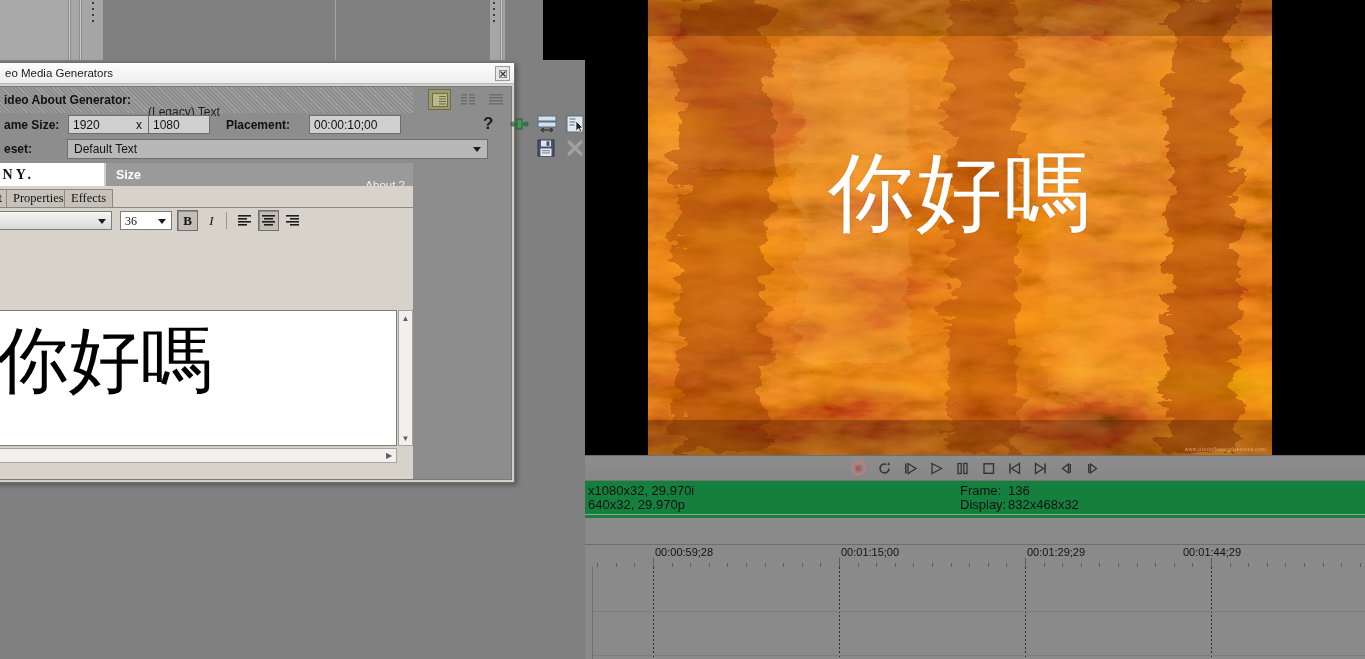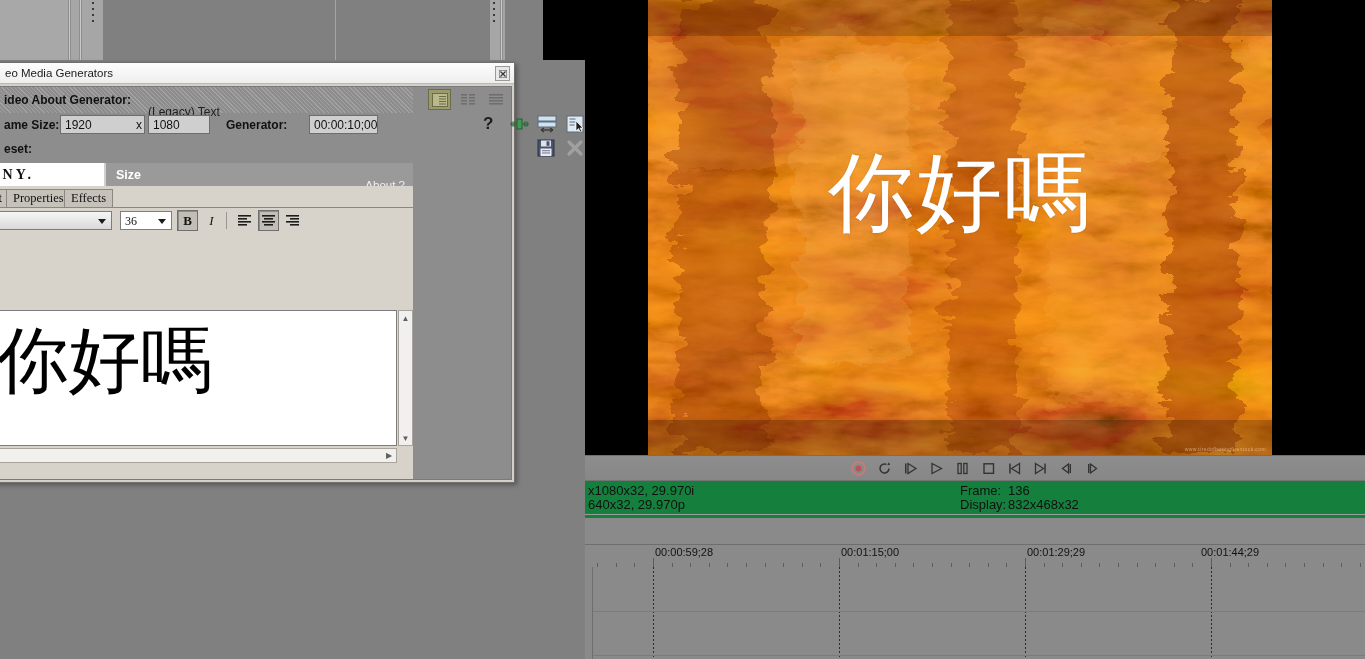--- a/index.html
+++ b/index.html
@@ -345,21 +345,21 @@
           <div class="tick min" style="left: 774.8px;"></div>
           <div class="tick maj" style="left: 68px;"></div>
           <div class="tick maj" style="left: 254px;"></div>
           <div class="tick maj" style="left: 440px;"></div>
           <div class="tick maj" style="left: 626px;"></div>
         </div>
       <div id="ruler-labels">
           <div class="tl-time" style="left: 70px;">00:00:59;28</div>
           <div class="tl-time" style="left: 256px;">00:01:15;00</div>
           <div class="tl-time" style="left: 442px;">00:01:29;29</div>
-          <div class="tl-time" style="left: 616px;">00:01:44;29</div>
+          <div class="tl-time" style="left: 598px;">00:01:44;29</div>
         </div>
     </div>
     <div class="tl-body">
       <div id="tl-grid">
           <div class="tl-gridline" style="left: 68px;"></div>
           <div class="tl-gridline" style="left: 254px;"></div>
           <div class="tl-gridline" style="left: 440px;"></div>
           <div class="tl-gridline" style="left: 626px;"></div>
         </div>
       <div class="tl-trackline" style="top:44px"></div>
@@ -416,25 +416,25 @@
                   <rect x="1" y="7" width="14" height="1.6"></rect>
                   <rect x="1" y="10" width="14" height="1.6"></rect>
                 </g>
               </svg>
           </div>
         </div>
       </div>
 
       <div class="hdr-row2">
         <span class="field-lbl" style="left:96px">ame Size:</span>
-        <div class="txtbox" style="left:152px;width:85px">1920</div>
+        <div class="txtbox" style="left:160px;width:85px">1920</div>
         <span class="xsep" style="left:228px">x</span>
         <div class="txtbox" style="left:240px;width:62px">1080</div>
-        <span class="field-lbl" style="left:318px">Generator:</span>
-        <div class="txtbox" style="left:401px;width:69px">00:00:10;00</div>
+        <span class="field-lbl" style="left:318px">Placement:</span>
+        <div class="txtbox" style="left:401px;width:92px">00:00:10;00</div>
 
         <span style="position:absolute;left:575px;top:1px;font-size:17px;font-weight:bold;color:#1c1c1c">?</span>
 
         <div class="icn" style="left:602px;top:4px">
           <svg width="19" height="14" viewBox="0 0 19 14">
               <path d="M1 7h5M13 7h5" stroke="#2f6b3c" stroke-width="1.4"></path>
               <circle cx="3" cy="7" r="2" fill="none" stroke="#2f6b3c" stroke-width="1.2"></circle>
               <circle cx="16" cy="7" r="2" fill="none" stroke="#2f6b3c" stroke-width="1.2"></circle>
               <rect x="7" y="2" width="5" height="10" fill="#3f9b52" stroke="#255c31"></rect>
             </svg>
@@ -451,20 +451,24 @@
           <svg width="18" height="18" viewBox="0 0 18 18">
               <rect x="1" y="1" width="16" height="16" fill="#dfe9f2" stroke="#5c6b78"></rect>
               <path d="M3.5 4h6M3.5 7h6M3.5 10h5" stroke="#5c6b78" stroke-width="1.2"></path>
               <path d="M10 6 L10 16 L12.5 13.6 L14.2 17 L15.8 16.2 L14.1 13 L17 13 Z" fill="#222" stroke="#fff" stroke-width="0.7"></path>
             </svg>
         </div>
       </div>
 
       <div class="hdr-row3">
         <span class="field-lbl" style="left:96px">eset:</span>
+        <div class="combo" style="left:159px;width:421px">
+          <span>Default Text</span>
+          <span class="arr"></span>
+        </div>
         <div class="icn" style="left:629px;top:2px">
           <svg width="18" height="18" viewBox="0 0 18 18">
               <rect x="1" y="1" width="16" height="16" fill="#49536b" stroke="#2b3246"></rect>
               <rect x="4" y="1.5" width="10" height="6" fill="#dfe3ee"></rect>
               <rect x="9.5" y="2.3" width="3" height="4.5" fill="#49536b"></rect>
               <rect x="3.5" y="9.5" width="11" height="7.5" fill="#e8eaf2"></rect>
               <rect x="5" y="11" width="8" height="1.3" fill="#8a8fa3"></rect>
               <rect x="5" y="13.3" width="8" height="1.3" fill="#8a8fa3"></rect>
             </svg>
         </div>

